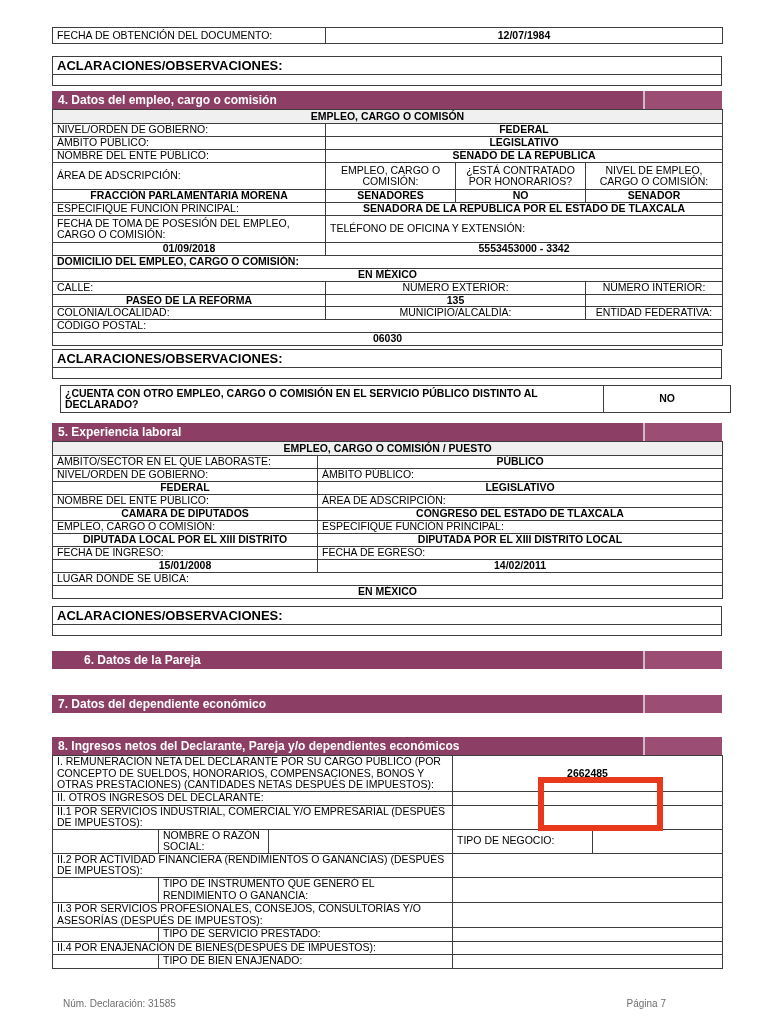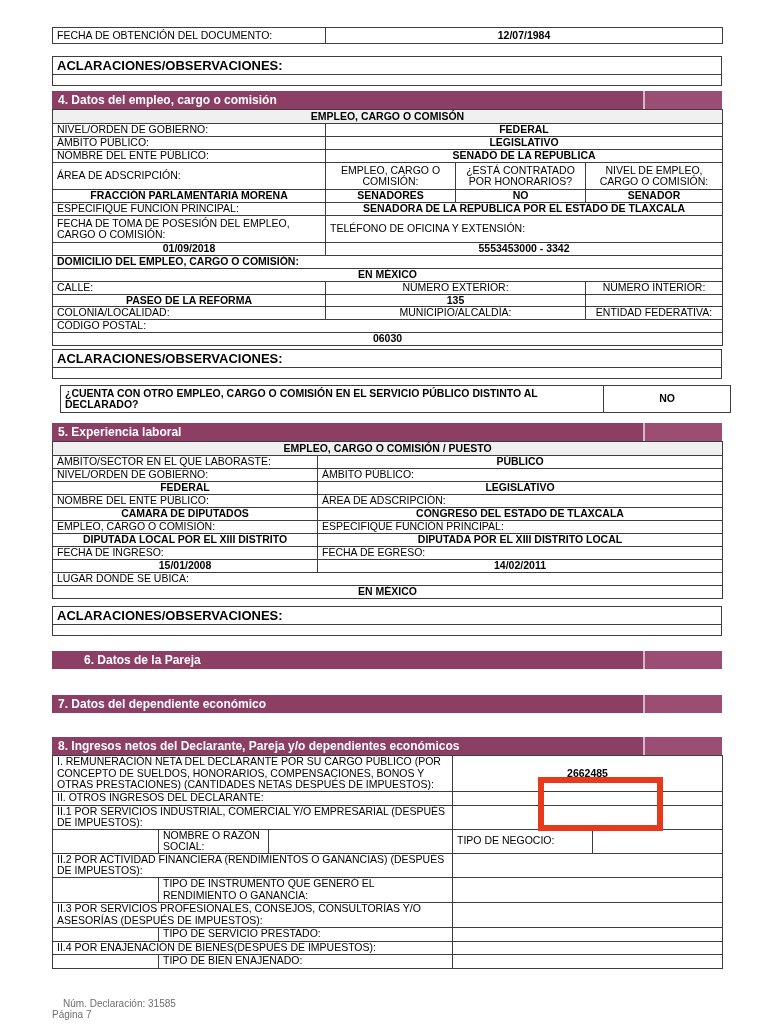--- a/index.html
+++ b/index.html
@@ -33,21 +33,21 @@
   #bar4{margin-top:5px;}
   #acl2{margin-top:3px;}
   #cuenta-table{margin-top:6px;margin-left:8px;}
   #bar5{margin-top:10px;}
   #acl3{margin-top:7px;}
   #bar6{margin-top:15px;padding-left:32px;}
   #bar7{margin-top:26px;}
   #bar8{margin-top:24px;}
   .footer{position:absolute;left:52px;top:998px;width:670px;display:flex;
        justify-content:space-between;color:#6e6e6e;font-size:10px;
-       padding:0;box-sizing:border-box;flex-direction:column;}
+       padding:0;box-sizing:border-box;}
   .footer .fl{padding-left:11px;}
   .footer .fr{padding-right:56px;}
   .redbox{position:absolute;left:538px;top:777px;width:113px;height:42px;
        border:6px solid var(--red,#E8391C);z-index:6;background:transparent;}
 </style>
 </head>
 <body>
 
 <div class="page">
 

